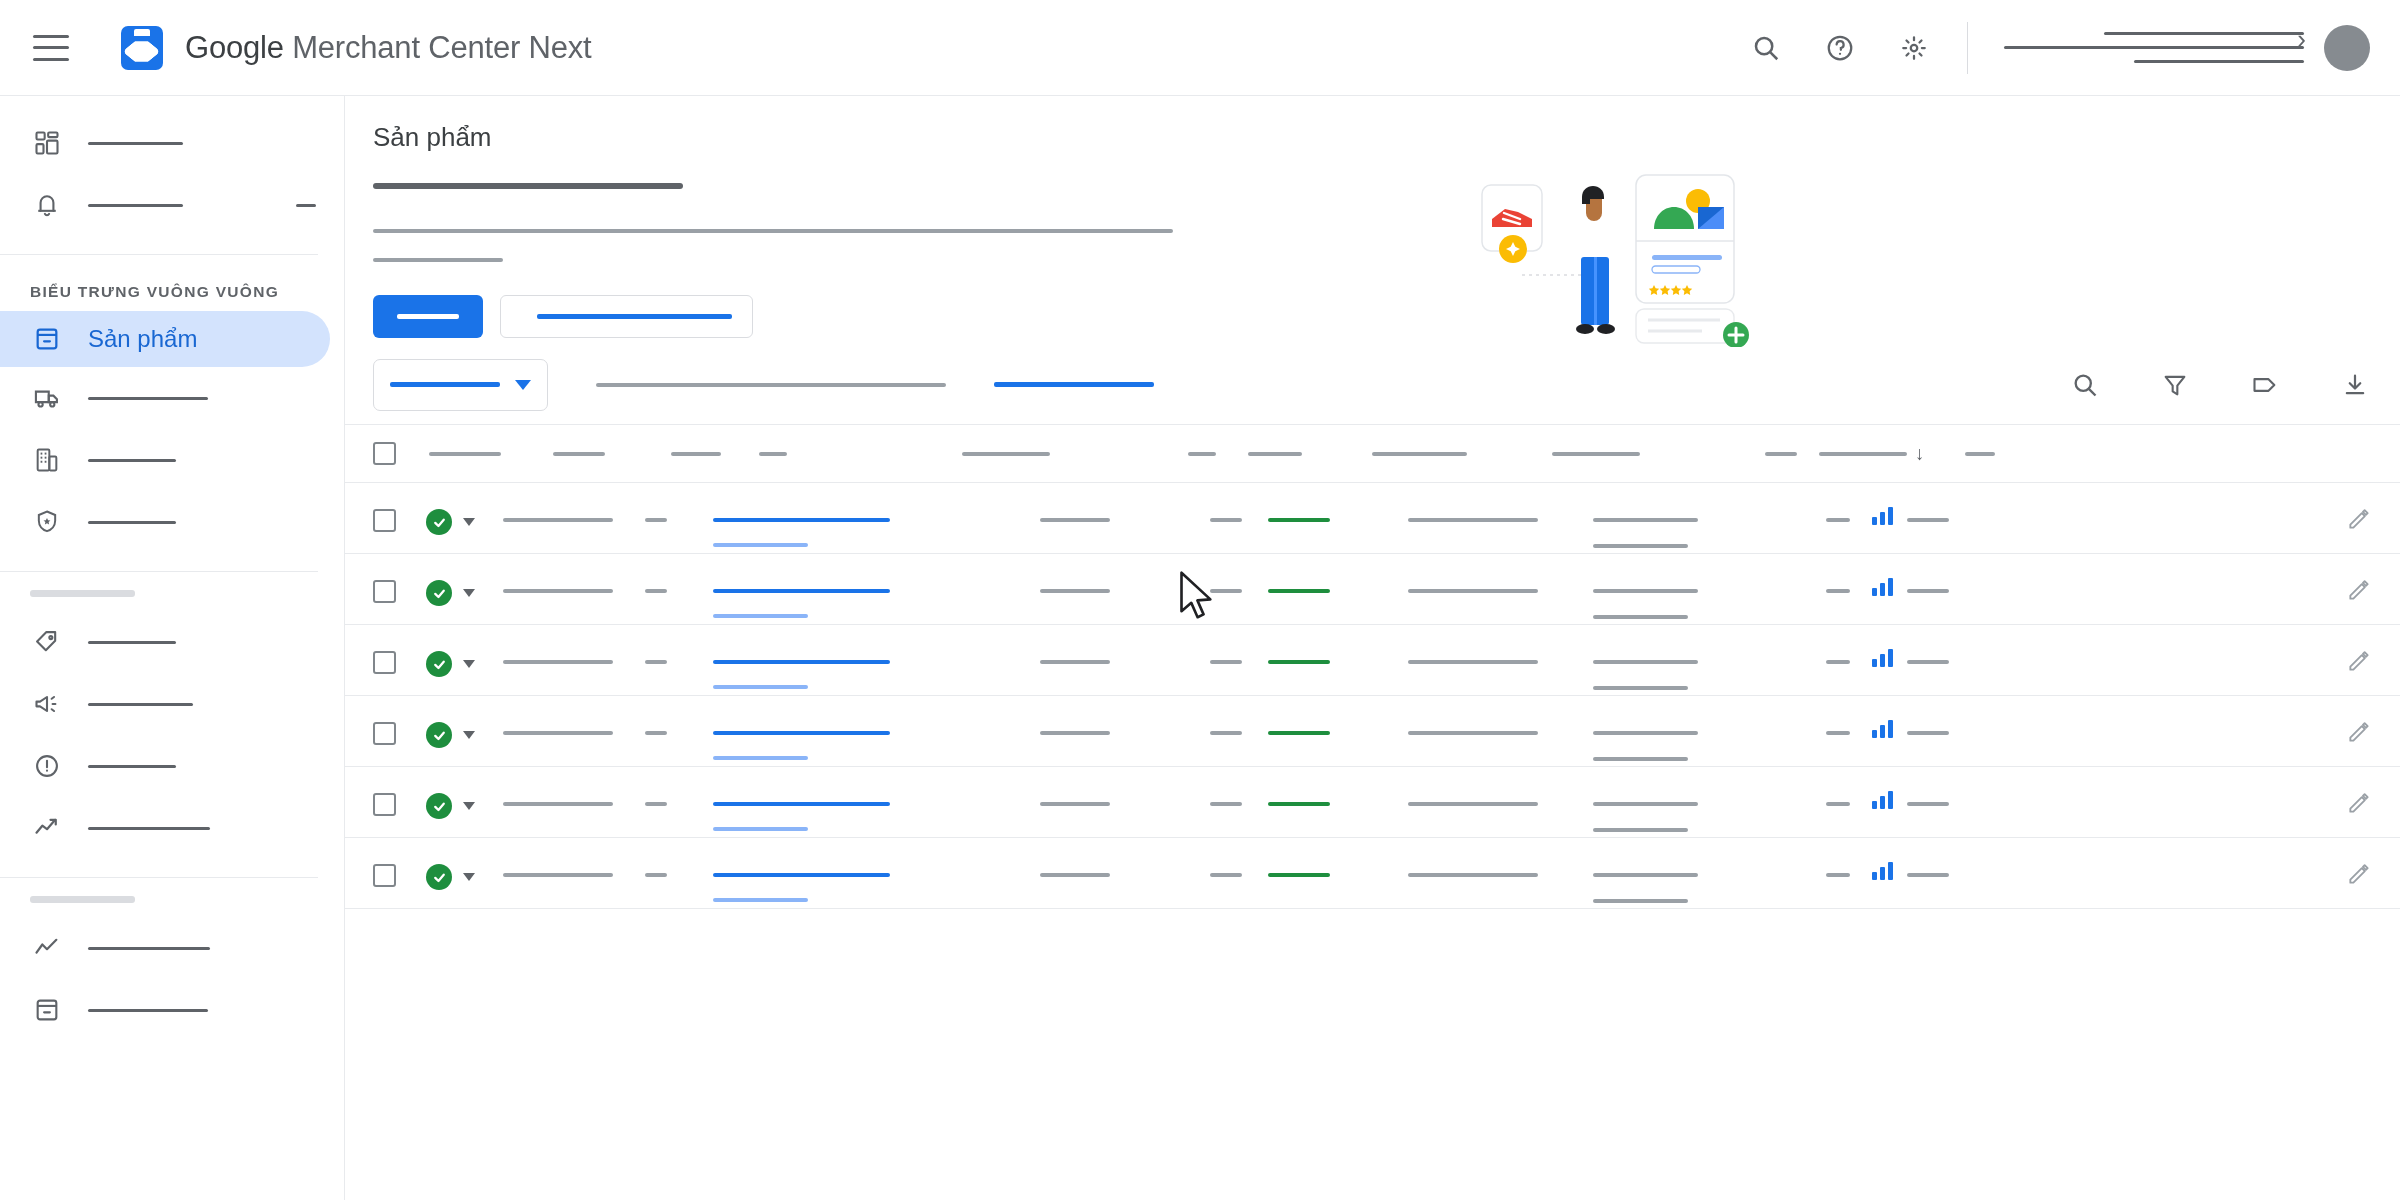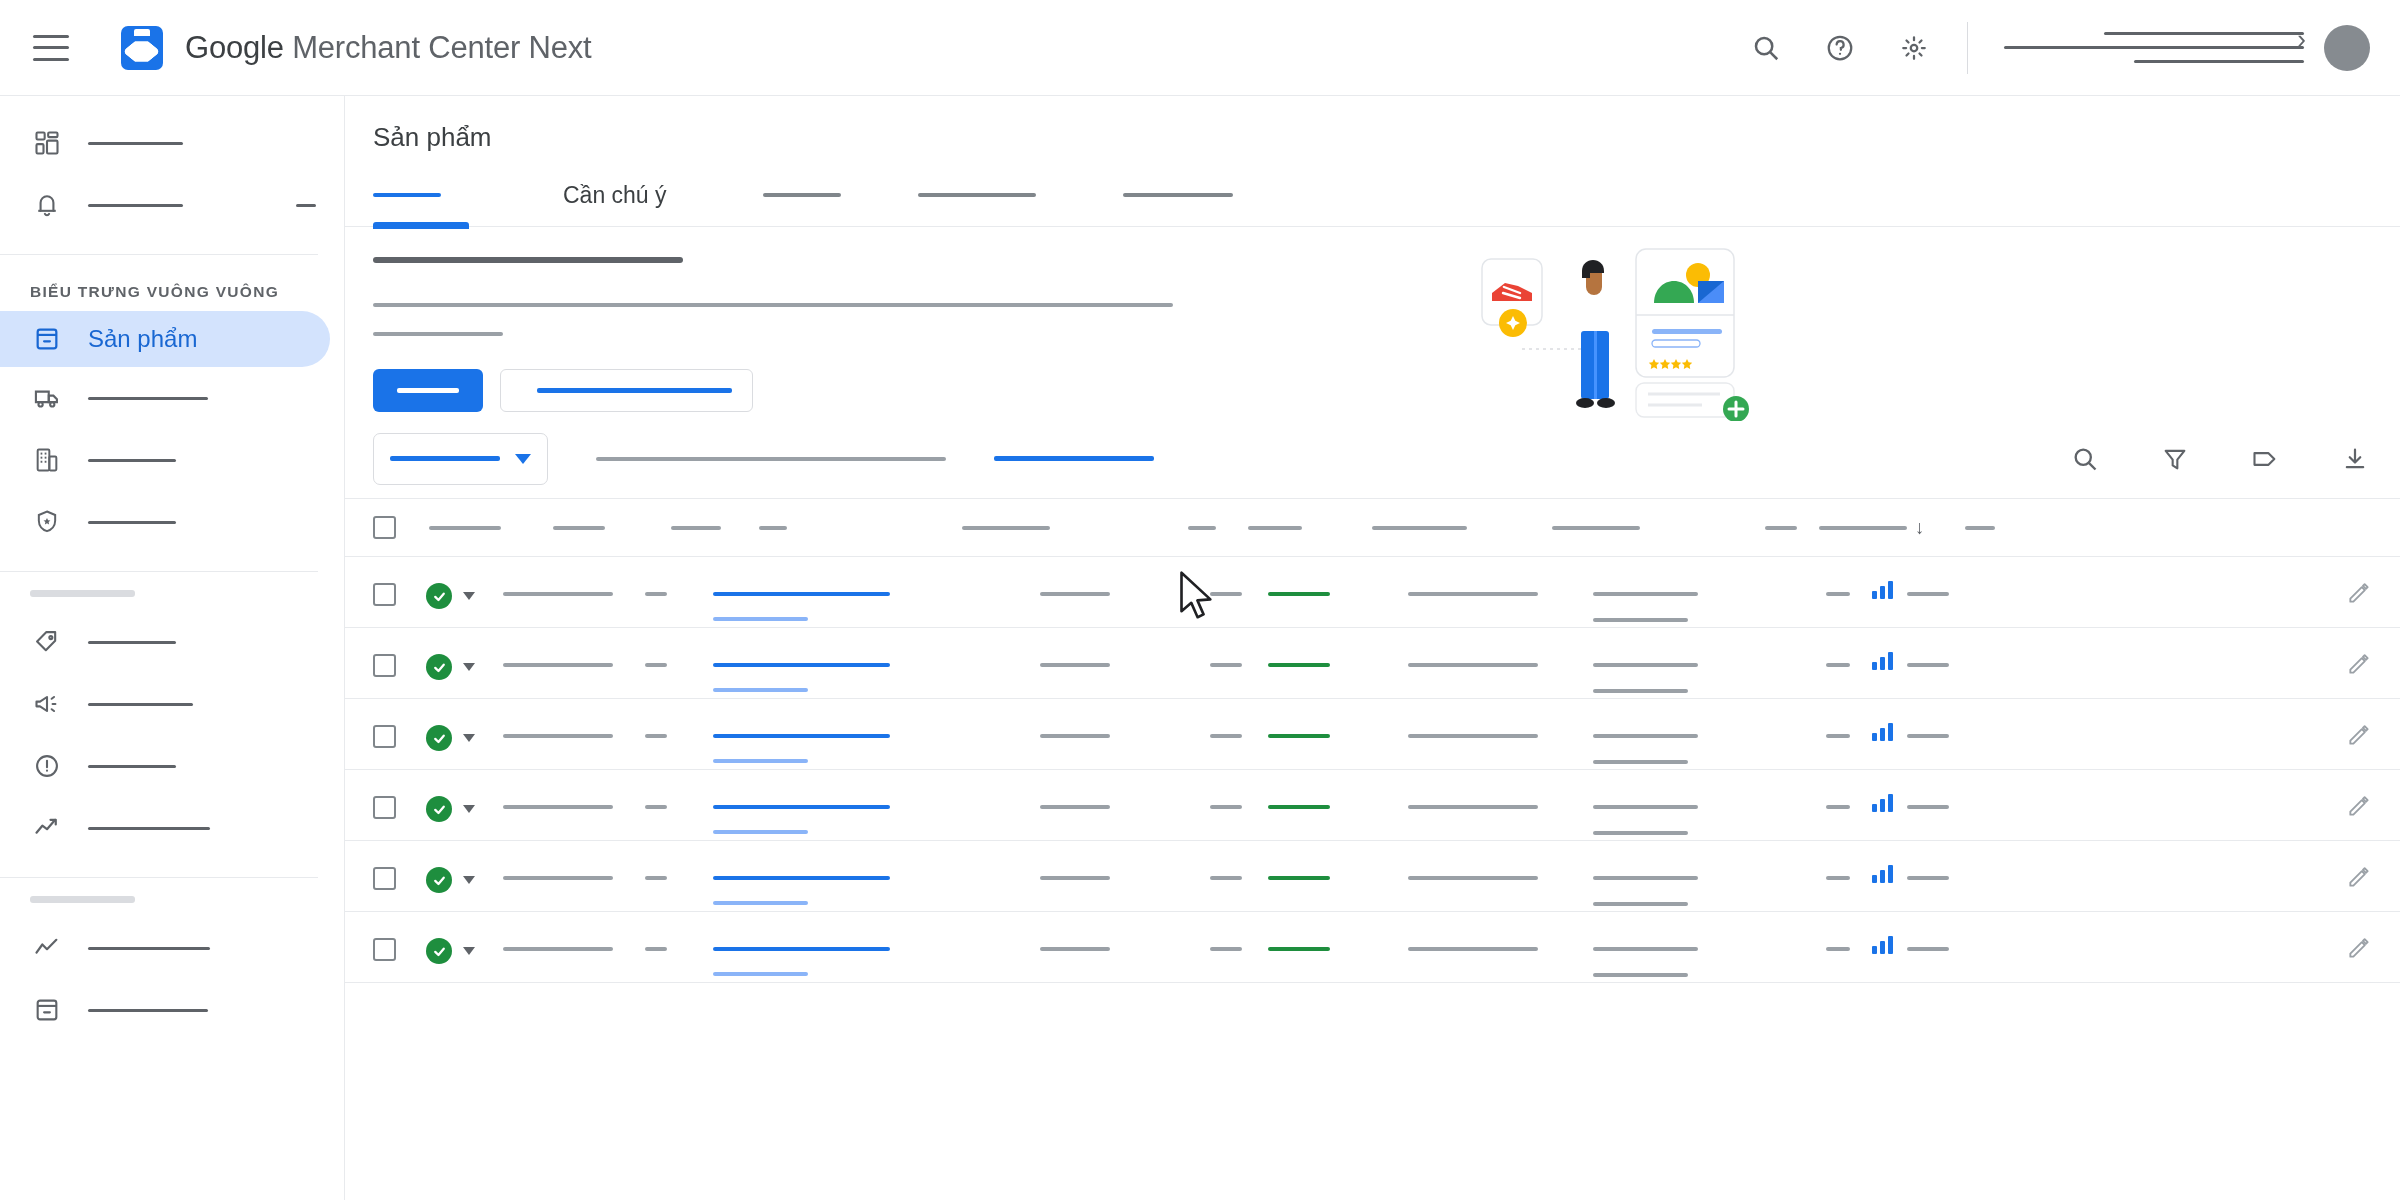--- a/index.html
+++ b/index.html
@@ -331,37 +331,20 @@
           </svg>
       </span>
       <span class="nlabel" style="width:120px"></span>
     </div>
   </div>
 
   <div class="main">
 
     <div class="page-title">Sản phẩm</div>
 
-    <div class="tabs">
-      <div class="tab active" style="width:190px">
-        <span class="tl" style="width:68px"></span>
-      </div>
-      <div class="tab" style="width:200px">
-        <span class="ttext">Cần chú ý</span>
-      </div>
-      <div class="tab" style="width:155px">
-        <span class="tl" style="width:78px"></span>
-      </div>
-      <div class="tab" style="width:205px">
-        <span class="tl" style="width:118px"></span>
-      </div>
-      <div class="tab" style="width:180px">
-        <span class="tl" style="width:110px"></span>
-      </div>
-    </div>
 
     <div class="promo">
       <div class="ph"></div>
       <div class="pb1"></div>
       <div class="pb2"></div>
       <div class="btns">
         <div class="btn-primary">
           <span class="bl"></span>
         </div>
         <div class="btn-outline">

